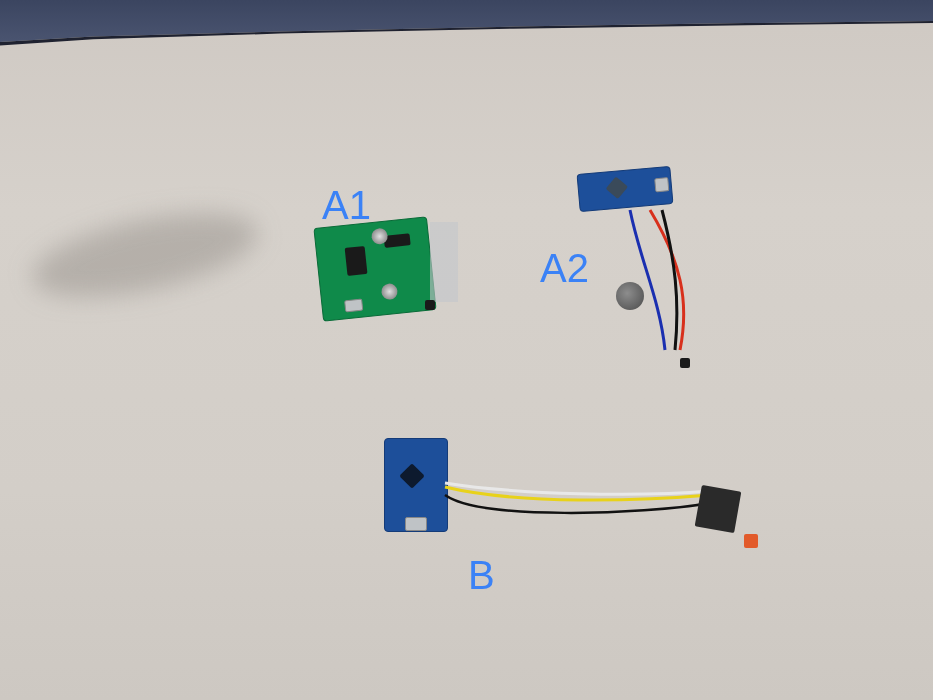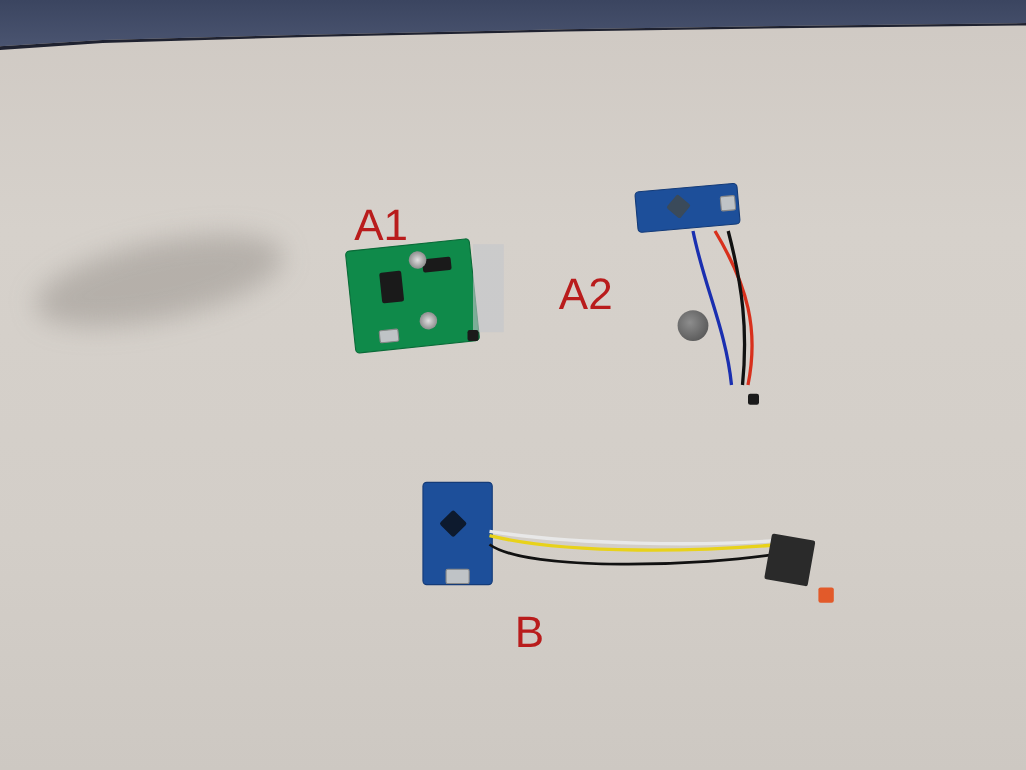--- a/index.html
+++ b/index.html
@@ -5,21 +5,21 @@
   html,body{margin:0;padding:0;}
   body{width:933px;height:700px;overflow:hidden;position:relative;
        background:linear-gradient(180deg,#cfc9c3 0%,#d6d1cb 30%,#d3cec8 70%,#cdc8c2 100%);
        font-family:"Liberation Sans",sans-serif;}
   .bg-fabric{position:absolute;left:0;top:0;width:933px;height:70px;
        background:linear-gradient(180deg,#3b4560 0%,#4a5470 60%,#3a4258 100%);
        clip-path:polygon(0 0,100% 0,100% 30%,80% 33%,55% 38%,30% 45%,10% 52%,0 60%);}
   .bg-fabric-edge{position:absolute;left:0;top:0;width:933px;height:70px;background:#1f2230;
        clip-path:polygon(0 60%,10% 52%,30% 45%,55% 38%,80% 33%,100% 30%,100% 33%,80% 36%,55% 41%,30% 48%,10% 56%,0 65%);}
   .shadow{position:absolute;border-radius:50%;background:rgba(120,115,110,0.35);filter:blur(12px);}
-  .label{position:absolute;font-size:40px;color:#b91c1c;line-height:1;}
+  .label{position:absolute;font-size:40px;color:#3b82f6;line-height:1;}
   .pcb{position:absolute;border-radius:4px;}
   .pcb-green{background:#0f8a4a;border:1px solid #0a6b38;}
   .pcb-blue{background:#1d4f9a;border:1px solid #143b78;}
   .chip{position:absolute;background:#1a1a1a;border-radius:2px;}
   .usb{position:absolute;background:#bfc3c6;border:1px solid #888;border-radius:2px;}
   .screw{position:absolute;border-radius:50%;background:radial-gradient(circle,#e0e0e0 0%,#9a9a9a 60%,#6e6e6e 100%);}
   .wire{position:absolute;}
   .magnet{position:absolute;border-radius:50%;background:radial-gradient(circle at 40% 40%,#8d8d8d,#4a4a4a);}
   .switch{position:absolute;background:#2a2a2a;border-radius:2px;}
   .lever{position:absolute;background:#e25a2a;border-radius:2px;}
@@ -37,21 +37,21 @@
   <div class="pcb pcb-green" style="left:318px;top:222px;width:112px;height:92px;transform:rotate(-6deg);">
     <div class="chip" style="left:28px;top:22px;width:20px;height:28px;"></div>
     <div class="chip" style="left:68px;top:14px;width:26px;height:12px;"></div>
     <div class="screw" style="left:56px;top:6px;width:16px;height:16px;"></div>
     <div class="screw" style="left:60px;top:62px;width:16px;height:16px;"></div>
     <div class="usb" style="left:22px;top:74px;width:16px;height:10px;"></div>
   </div>
   <div style="position:absolute;left:430px;top:222px;width:28px;height:80px;background:#c3c6cc;opacity:0.6;"></div>
   <div class="chip" style="left:425px;top:300px;width:10px;height:10px;"></div>
 
-  <div class="label" style="left:508px;top:248px;">A2</div>
+  <div class="label" style="left:540px;top:248px;">A2</div>
   <div class="pcb pcb-blue" style="left:578px;top:170px;width:92px;height:36px;transform:rotate(-5deg);">
     <div class="chip" style="left:30px;top:8px;width:16px;height:16px;transform:rotate(45deg);background:#3a4a5a;"></div>
     <div class="usb" style="left:76px;top:10px;width:12px;height:12px;"></div>
   </div>
   <svg class="wire" style="left:620px;top:200px;" width="100" height="170">
     <path d="M10 10 C 20 60, 40 100, 45 150" stroke="#1a2fb0" stroke-width="3" fill="none"></path>
     <path d="M30 10 C 60 60, 70 100, 60 150" stroke="#d8301c" stroke-width="3" fill="none"></path>
     <path d="M42 10 C 55 60, 60 100, 55 150" stroke="#111" stroke-width="3" fill="none"></path>
   </svg>
   <div class="chip" style="left:680px;top:358px;width:10px;height:10px;"></div>

